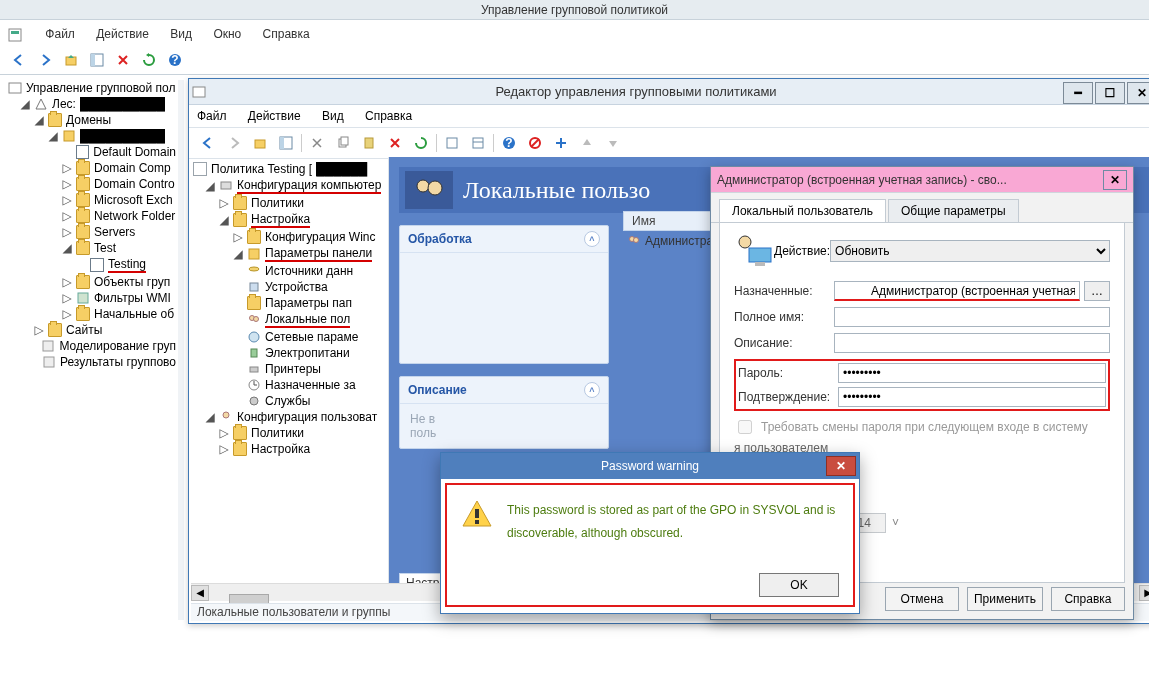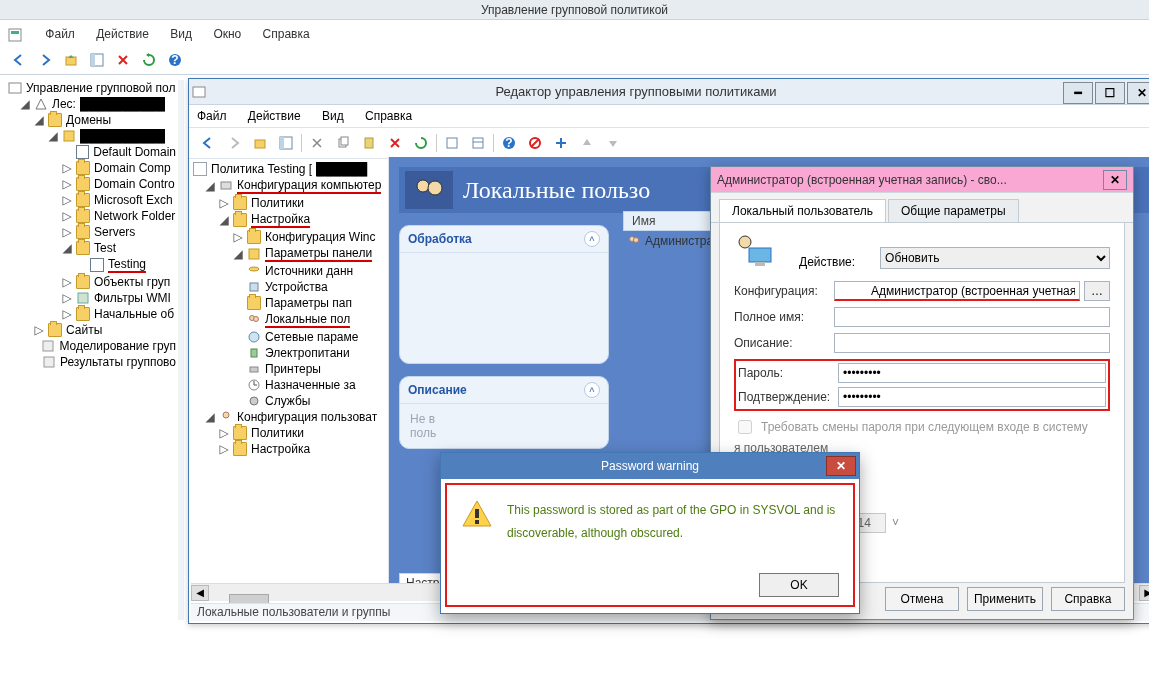--- a/index.html
+++ b/index.html
@@ -40,21 +40,21 @@
   .gpedit-tree { width:200px; border-right:1px solid #dce3ea; padding:4px 2px; overflow:hidden;}
   .gpedit-main { flex:1; background:#5b83c7; position:relative; padding:10px;}
   .gpedit-status { position:absolute; left:2px; right:2px; bottom:2px; height:18px; background:#f4f7fa; border-top:1px solid #dce3ea; padding:1px 6px; color:#444;}
   .gpedit-scroll { position:absolute; left:2px; bottom:22px; right:2px; height:18px; background:#efefef; border-top:1px solid #dcdcdc; display:flex; align-items:center;}
   .gpedit-scroll .arrow { width:18px; height:16px; background:#e0e0e0; border:1px solid #b9b9b9; display:flex; align-items:center; justify-content:center; font-size:10px;}
 
   
   .blue-head { background:#4a72b9; padding:4px 6px; display:flex; align-items:center; gap:10px;}
   .blue-head .bicon { width:48px; height:38px; background:#3a5a99; display:flex; align-items:center; justify-content:center;}
   .blue-head .btitle { color:#fff; font-family:Georgia, serif; font-size:24px; font-weight:normal;}
-  .card { background:#edf3fb; border:1px solid #c4d5ec; border-radius:10px; margin-top:12px; width:210px;}
+  .card { background:#edf3fb; border:1px solid #c4d5ec; border-radius:2px; margin-top:12px; width:210px;}
   .card-hd { display:flex; justify-content:space-between; align-items:center; padding:5px 8px; color:#2556a6; font-weight:bold; border-bottom:1px solid #d6e2f2;}
   .card-hd .chev { width:16px;height:16px;border:1px solid #b8c9e2;border-radius:50%;display:flex;align-items:center;justify-content:center;font-size:9px;color:#5b83c7;background:#fff;}
   .card-body { padding:8px 10px; color:#9aa6b5;}
   .namecol { position:absolute; left:234px; top:54px;}
   .namecol .colhd { background:#e7eff9; border:1px solid #c4d5ec; padding:2px 8px; width:120px; color:#444;}
   .namecol .row { padding:3px 4px; display:flex; align-items:center; gap:4px; background:#fff0; color:#fff0;}
   .namecol .row span{ color:#333;}
 
   
   .props { position:absolute; left:710px; top:166px; width:424px; height:454px; background:#f2f2f2; border:1px solid #6f8aa3; box-shadow:0 4px 12px rgba(0,0,0,.3);}
@@ -62,21 +62,21 @@
   .props-title .ptxt { flex:1; color:#333; white-space:nowrap; overflow:hidden; text-overflow:ellipsis;}
   .props-title .pclose { width:24px; height:20px; border:1px solid #6f8aa3; display:flex; align-items:center; justify-content:center; font-weight:bold;}
   .props-tabs { display:flex; border-bottom:1px solid #c3cbd3; background:#f2f2f2; padding-top:6px; padding-left:8px;}
   .props-tab { padding:4px 12px; border:1px solid #c3cbd3; border-bottom:none; background:#fff; margin-right:2px;}
   .props-tab.inactive { background:#eaedf0;}
   .props-content { padding:10px 14px; background:#fff; margin:0 8px 8px 8px; border:1px solid #c3cbd3; border-top:none; height:360px; position:relative;}
   .fld-row { display:flex; align-items:center; margin-bottom:6px;}
   .fld-row .lbl { width:100px; color:#333;}
   .fld-row input[type=text],.fld-row input[type=password],.fld-row select { flex:1; height:20px; border:1px solid #a8b4bf; padding:1px 4px; background:#fff;}
   .fld-row .elbtn { width:26px; height:20px; margin-left:4px; border:1px solid #a8b4bf; background:#efefef; text-align:center; line-height:18px;}
-  .topact { display:flex; align-items:flex-end; gap:25px; margin-bottom:12px;}
+  .topact { display:flex; align-items:center; gap:0; margin-bottom:12px;}
   .topact .actimg { width:40px; height:36px; display:flex; align-items:center; justify-content:center;}
   .redbox { border:2px solid #e11a1a; padding:2px 2px; }
   .props-buttons { position:absolute; left:8px; right:8px; bottom:8px; display:flex; justify-content:flex-end; gap:8px;}
   .props-buttons button { min-width:74px; height:24px; border:1px solid #9aa6b1; background:#f3f3f3;}
   .chk { display:flex; align-items:center; gap:6px; color:#666; margin-top:4px;}
   .chk input{ width:14px;height:14px;}
   .chk.dis { color:#9a9a9a;}
   .datefld { display:flex; gap:6px; align-items:center; color:#9a9a9a; margin-top:4px; padding-left:20px;}
   .datefld input { width:90px; height:20px; border:1px solid #c5c9cd; background:#f1f1f1; color:#666; text-align:center;}
 
@@ -581,21 +581,21 @@
             <svg width="38" height="34">
               <rect x="14" y="14" width="22" height="14" fill="#6bb6e3" stroke="#2a72c8"></rect>
               <rect x="20" y="28" width="10" height="4" fill="#bbb"></rect>
               <circle cx="10" cy="8" r="6" fill="#f3d9a5" stroke="#333"></circle>
             </svg>
           </div>
       <span>Действие:</span>
       <select style="flex:1;height:22px;border:1px solid #a8b4bf;"><option>Обновить</option></select>
     </div>
     <div class="fld-row">
-          <span class="lbl">Конфигурация:</span>
+          <span class="lbl">Назначенные:</span>
           <input type="text" style="border-bottom: 2px solid rgb(225, 26, 26); padding-left: 36px;" value="Администратор (встроенная учетная з ˅">
           <span class="elbtn">…</span>
         </div>
     <div class="fld-row">
           <span class="lbl">Полное имя:</span>
           <input type="text" style="">
         </div>
     <div class="fld-row">
           <span class="lbl">Описание:</span>
           <input type="text" style="">

